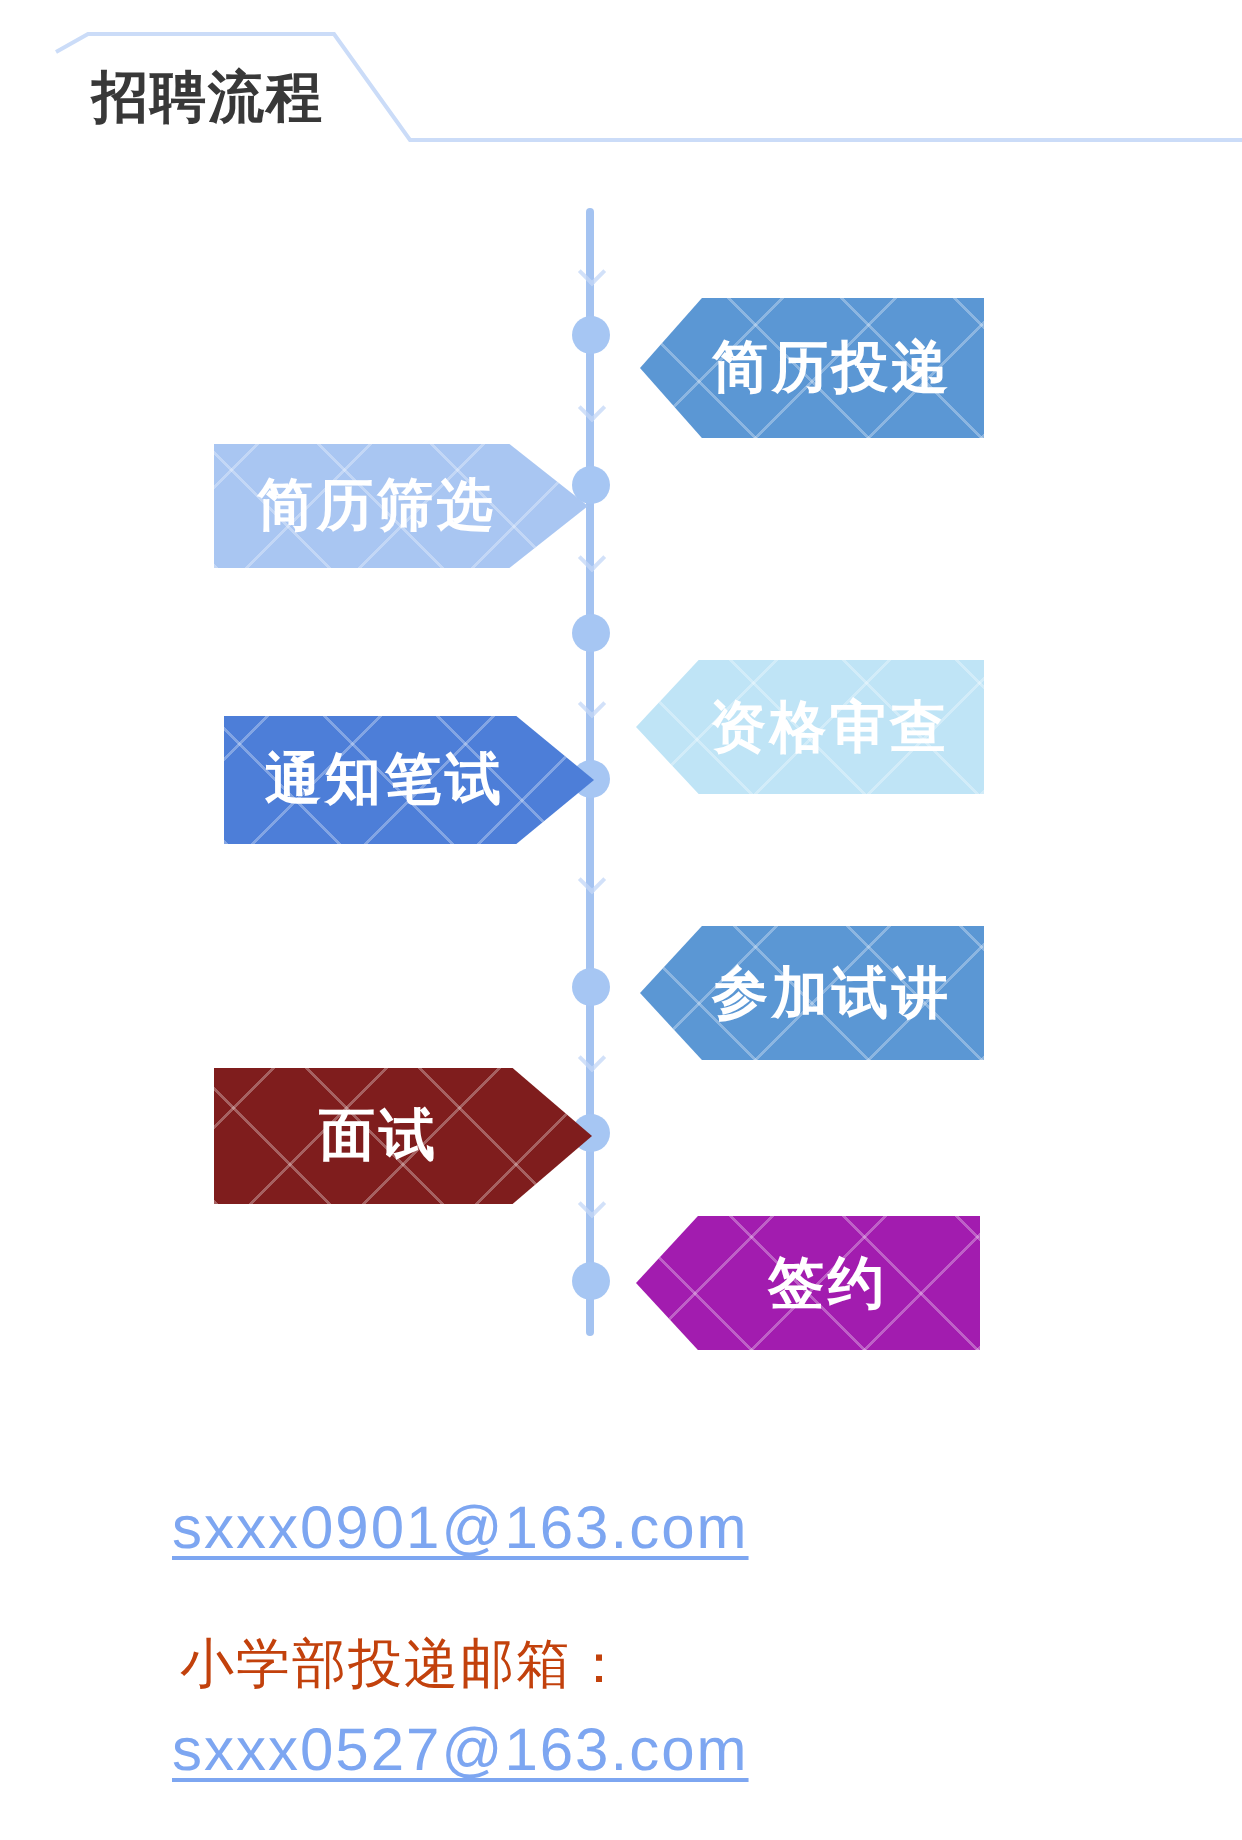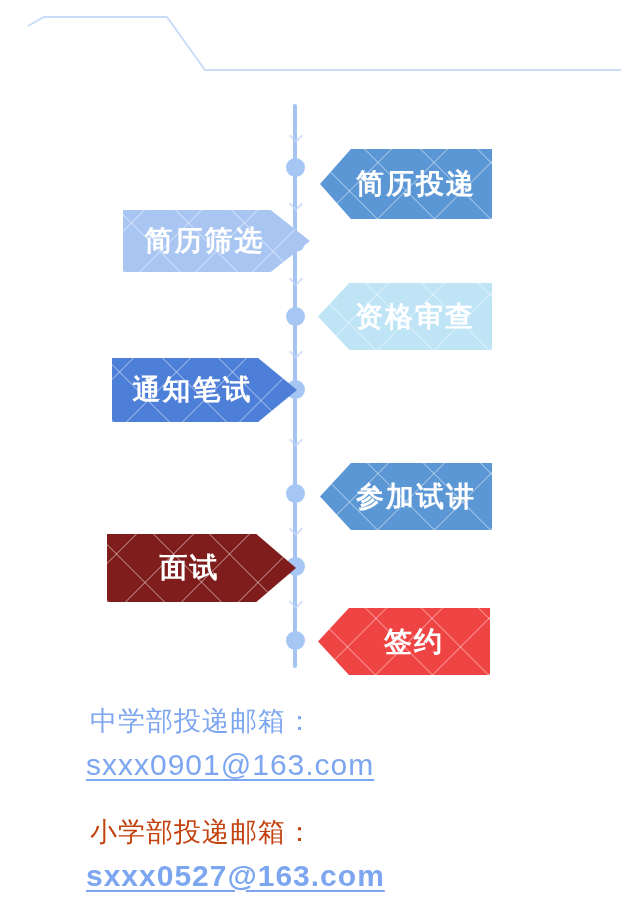--- a/index.html
+++ b/index.html
@@ -102,21 +102,21 @@
   .banner > span { position: relative; }
   .banner.point-left {
     clip-path: polygon(0 50%, 18% 0, 100% 0, 100% 100%, 18% 100%);
     padding-left: 20px;
   }
   .banner.point-right {
     clip-path: polygon(0 0, 79% 0, 100% 50%, 79% 100%, 0 100%);
     padding-right: 24px;
   }
   .step-1 { left: 320px; top: 133px; width: 152px; height: 70px; margin-top: 16px; }
-  .step-2 { left: 107px; top: 210px; width: 163px; height: 62px; margin-left: 16px; }
+  .step-2 { left: 107px; top: 222px; width: 163px; height: 62px; }
   .step-3 { left: 318px; top: 283px; width: 154px; height: 67px; }
   .step-4 { left: 112px; top: 358px; width: 161px; height: 64px; }
   .step-5 { left: 320px; top: 463px; width: 152px; height: 67px; }
   .step-6 { left: 107px; top: 534px; width: 165px; height: 68px; }
   .step-7 { left: 318px; top: 608px; width: 152px; height: 67px; }
 
   
   .contact-label {
     position: absolute;
     left: 90px;
@@ -141,20 +141,21 @@
   .contact-email-2 { top: 859px; }
 </style>
 </head>
 <body>
 
 <div id="page">
 
   <svg id="header-line-svg" viewBox="0 0 621 84" xmlns="http://www.w3.org/2000/svg">
     <polyline points="28,26 44,17 167,17 205,70 621,70" fill="none" stroke="#cbdcf8" stroke-width="2"></polyline>
   </svg>
+  <div id="page-title" style="color: rgb(56, 56, 56);">招聘流程</div>
 
   <div id="timeline-line"></div>
 
   <div class="flow-chevron chev-1"></div>
   <div class="flow-chevron chev-2"></div>
   <div class="flow-chevron chev-3"></div>
   <div class="flow-chevron chev-4"></div>
   <div class="flow-chevron chev-5"></div>
   <div class="flow-chevron chev-6"></div>
   <div class="flow-chevron chev-7"></div>
@@ -168,39 +169,38 @@
   <div class="timeline-dot dot-7"></div>
 
   <div class="banner point-left step-1" style="background-color: rgb(91, 151, 212);">
     <span>简历投递</span>
   </div>
 
   <div class="banner point-right step-2" style="background-color: rgb(169, 198, 242);">
     <span>简历筛选</span>
   </div>
 
-  <div class="banner point-left step-3" style="background-color: rgb(191, 228, 246);">
+  <div class="banner point-left step-3" style="background-color: rgb(191, 228, 246); margin-top: 47px;">
     <span>资格审查</span>
   </div>
 
   <div class="banner point-left step-5" style="background-color: rgb(91, 151, 212);">
     <span>参加试讲</span>
   </div>
 
   <div class="banner point-right step-4" style="background-color: rgb(77, 126, 216);">
     <span>通知笔试</span>
   </div>
 
   <div class="banner point-right step-6" style="background-color: #7f1d1d;">
     <span>面试</span>
   </div>
 
-  <div class="banner point-left step-7" style="background-color: #ef4444;">
+  <div class="banner point-left step-7" style="background-color: #a21caf;">
     <span>签约</span>
   </div>
 
-  <div class="contact-label contact-label-1" style="color: rgb(125, 166, 241);">中学部投递邮箱：</div>
   <a class="contact-email contact-email-1" style="color: rgb(125, 166, 241);">sxxx0901@163.com</a>
 
   <div class="contact-label contact-label-2" style="color: #c2410c;">小学部投递邮箱：</div>
-  <a class="contact-email contact-email-2" style="color: rgb(125, 166, 241); font-weight: bold;">sxxx0527@163.com</a>
+  <a class="contact-email contact-email-2" style="color: rgb(125, 166, 241);">sxxx0527@163.com</a>
 
 </div>
 
 </body></html>

